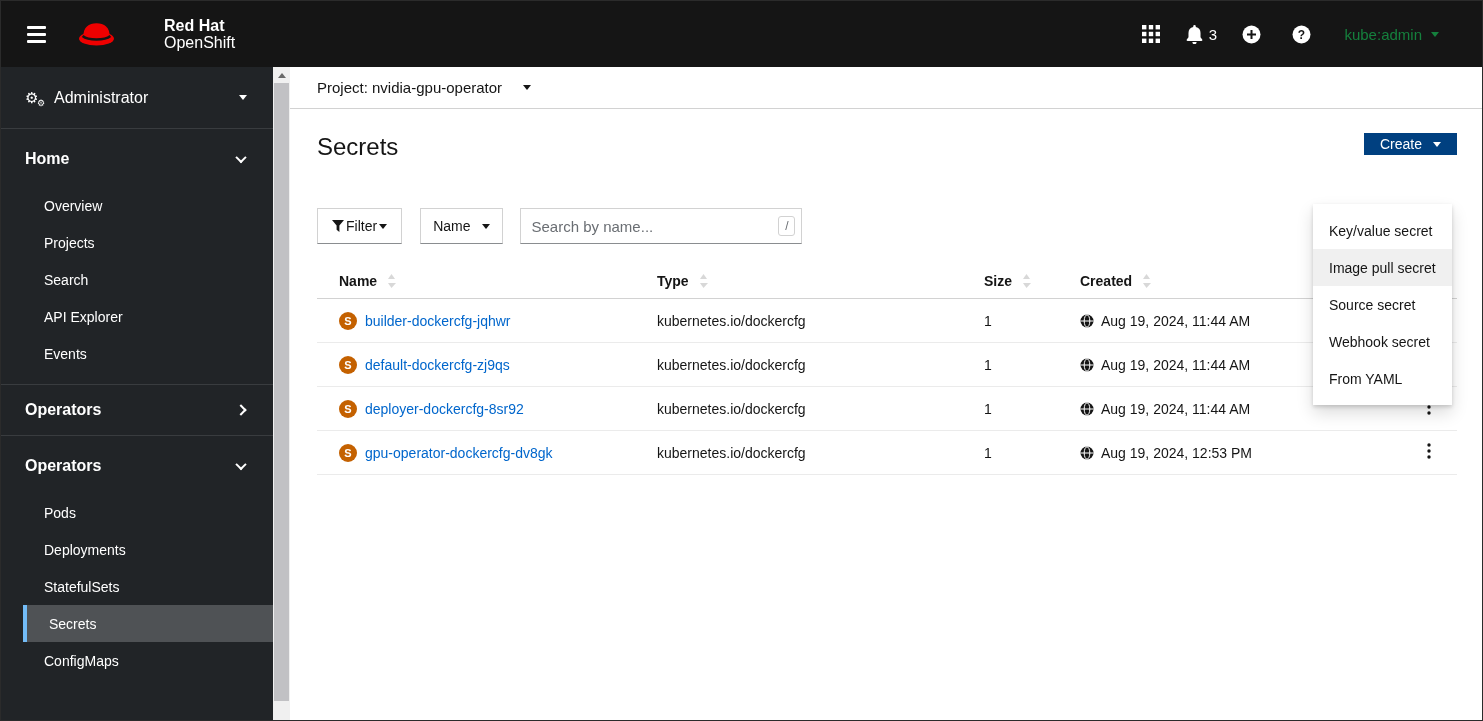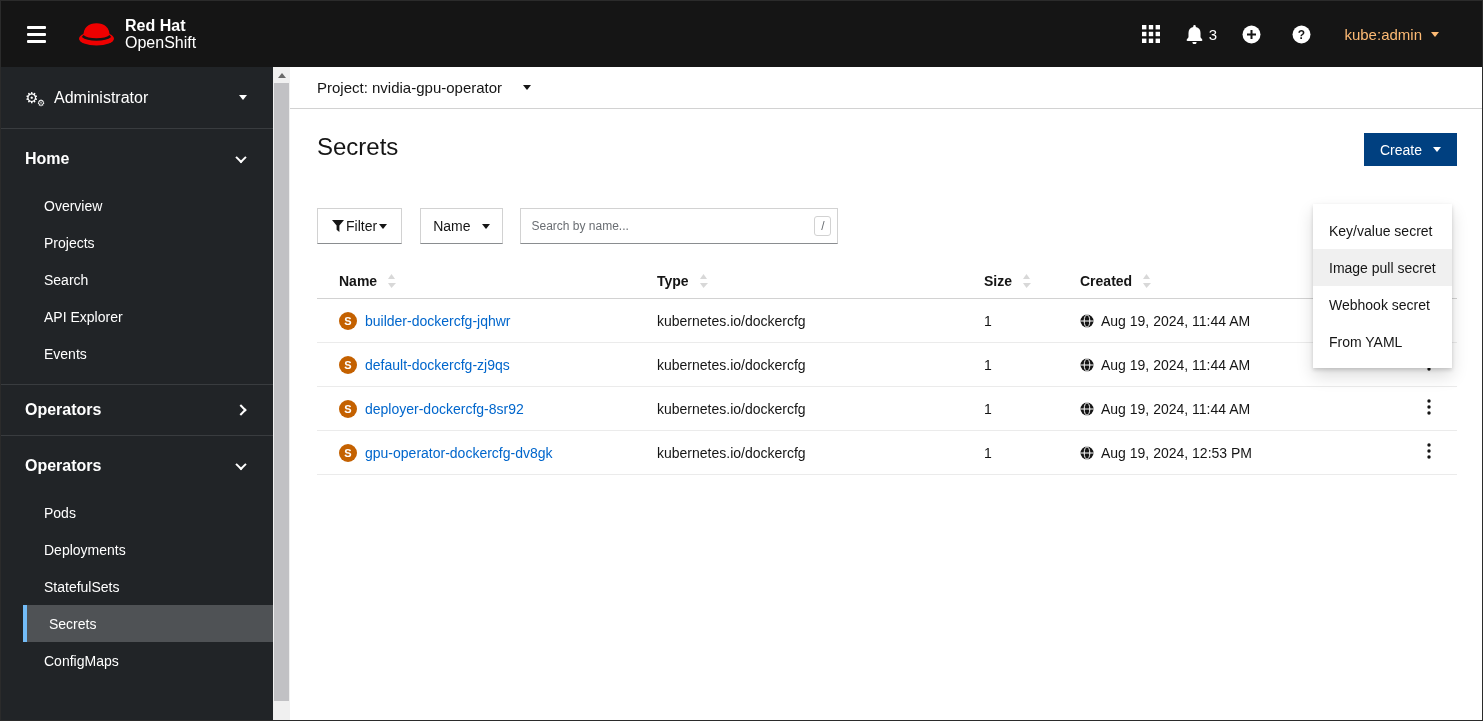--- a/index.html
+++ b/index.html
@@ -17,27 +17,27 @@
 
   
   .masthead {
     height: 66px; background: #151515;
     display: flex; align-items: center;
     padding: 0 43px 0 20px;
   }
   .hamburger { background: none; border: none; cursor: pointer; display: flex; flex-direction: column; gap: 4px; padding: 6px; }
   .hamburger span { display: block; width: 19px; height: 3px; background: #fff; border-radius: 1px; }
   .brand { display: flex; align-items: center; gap: 10px; margin-left: 26px; }
-  .brand-text { color: #fff; line-height: 17px; font-size: 16px; }
+  .brand-text { color: #fff; line-height: 17px; font-size: 16px; margin-left: 39px; }
   .brand-line1 { font-weight: 700; }
   .brand-line2 { font-weight: 400; }
   .mast-right { margin-left: auto; display: flex; align-items: center; }
   .icon-btn { background: none; border: none; cursor: pointer; width: 50px; display: flex; justify-content: center; align-items: center; }
   .bell-wrap { display: flex; align-items: center; gap: 6px; color: #fff; font-size: 15px; }
-  .user-menu { margin-left: 18px; display: flex; align-items: center; gap: 9px; color: #fdba74; font-size: 15px; cursor: pointer; background:none; border:none; }
+  .user-menu { margin-left: 18px; display: flex; align-items: center; gap: 9px; color: #15803d; font-size: 15px; cursor: pointer; background:none; border:none; }
 
   .caret-down { width: 0; height: 0; border-left: 4.5px solid transparent; border-right: 4.5px solid transparent; border-top: 5.5px solid currentColor; display: inline-block; }
 
   
   .app-body { display: flex; height: 653px; }
 
   
   .sidebar { width: 272px; background: #212427; color: #fff; flex-shrink: 0; overflow: hidden; }
   .persp { height: 61px; display: flex; align-items: center; padding: 0 26px 0 24px; gap: 9px; cursor: pointer; }
   .cogs { position: relative; font-size: 15px; line-height: 1; color: #fff; width: 20px; }
@@ -63,29 +63,29 @@
   
   .content { flex: 1; position: relative; background: #fff; overflow: hidden; }
 
   .banner { height: 35px; background: #0066cc; color: #fff; display: flex; align-items: center; justify-content: center; font-size: 13.5px; }
   .banner a { color: #fff; text-decoration: underline; cursor: pointer; }
 
   .project-bar { height: 42px; border-bottom: 1px solid #d2d2d2; display: flex; align-items: center; padding-left: 27px; font-size: 15px; gap: 21px; cursor: pointer; }
 
   .page-head { display: flex; justify-content: space-between; align-items: flex-start; padding: 24px 25px 0 27px; height: 57px; }
   .page-title { font-size: 24px; font-weight: 400; color: #151515; }
-  .create-btn { background: #004080; color: #fff; border: none; font-size: 14px; height: 33px; padding: 0 16px; display: flex; align-items: center; gap: 11px; cursor: pointer; font-family: inherit; }
+  .create-btn { background: #004080; color: #fff; border: none; font-size: 14px; height: 22px; padding: 0 16px; display: flex; align-items: center; gap: 11px; cursor: pointer; font-family: inherit; }
 
   
   .toolbar { margin: 42px 0 0 27px; display: flex; align-items: flex-start; gap: 18px; }
   .control { border: 1px solid #d2d2d2; border-bottom-color: #8a8d90; height: 36px; background: #fff; display: flex; align-items: center; font-size: 14px; cursor: pointer; color:#151515; font-family: inherit; }
   .filter-toggle { padding: 0 14px; gap: 2px; }
   .select-toggle { padding: 0 12px; gap: 12px; }
   .search-wrap { position: relative; margin-left: -1px; }
-  .search-input { width: 318px; height: 36px; border: 1px solid #d2d2d2; border-bottom-color: #8a8d90; padding: 0 32px 0 10px; font-size: 12px; font-family: inherit; color: #151515; outline: none; }
+  .search-input { width: 282px; height: 36px; border: 1px solid #d2d2d2; border-bottom-color: #8a8d90; padding: 0 32px 0 10px; font-size: 15px; font-family: inherit; color: #151515; outline: none; }
   .search-input::placeholder { color: #6a6e73; }
   .kbd { position: absolute; right: 7px; top: 8px; border: 1px solid #d2d2d2; border-radius: 3px; font-size: 12px; color: #6a6e73; padding: 0 6px; height: 20px; line-height: 19px; background: #fff; }
 
   
   .table { margin: 20px 25px 0 27px; }
   .thead, .tr { display: grid; grid-template-columns: 318px 327px 96px 1fr 56px; align-items: center; }
   .thead { border-bottom: 1px solid #d2d2d2; }
   .th { display: flex; align-items: center; gap: 10px; font-weight: 700; font-size: 14px; height: 34px; padding-left: 22px; cursor: pointer; }
   .tr { height: 44px; border-bottom: 1px solid #ebebeb; }
   .td { padding-left: 22px; font-size: 14px; color: #151515; }
@@ -419,19 +419,20 @@
                     <circle cx="2" cy="14" r="1.7"></circle>
                   </g>
                 </svg></button>
             </div>
         </div>
       </div>
 
       <div class="create-menu">
         <div class="menu-item">Key/value secret</div>
         <div class="menu-item highlighted">Image pull secret</div>
+        <div class="menu-item">Source secret</div>
         <div class="menu-item">Webhook secret</div>
         <div class="menu-item">From YAML</div>
       </div>
 
     </main>
   </div>
 </div>
 
 </body></html>

